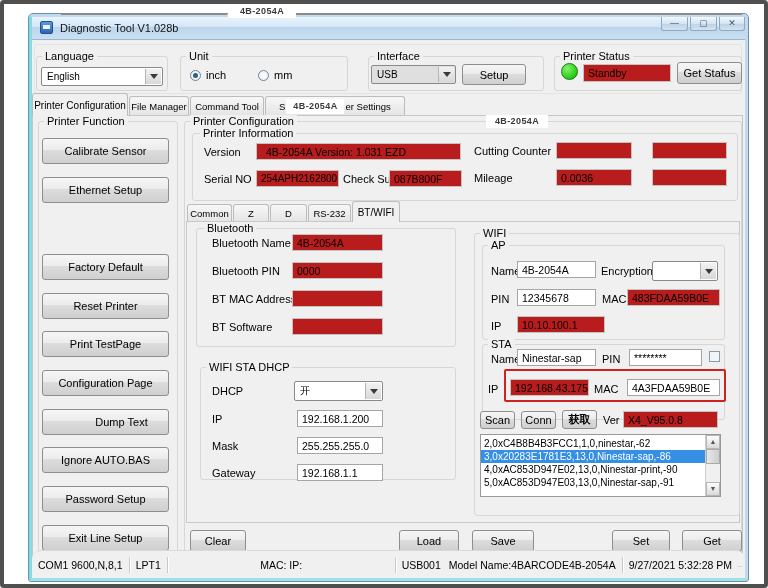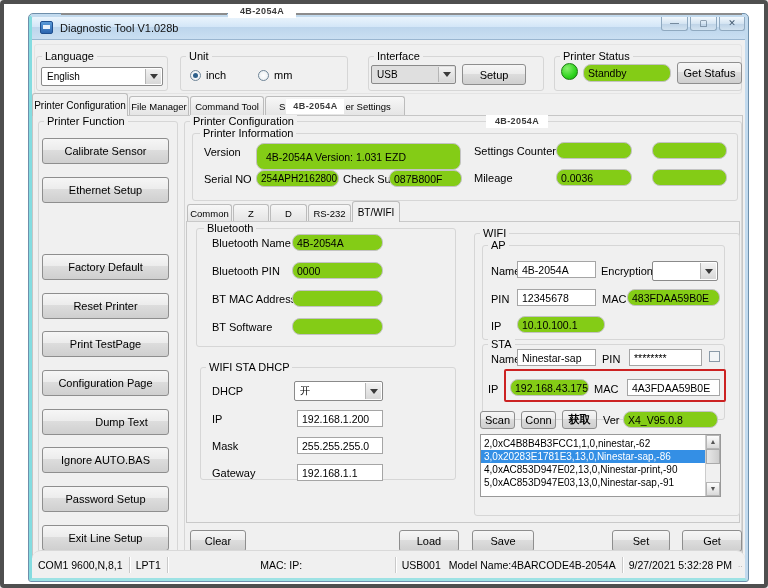--- a/index.html
+++ b/index.html
@@ -28,21 +28,21 @@
             border-radius:0 0 3px 3px; color:#41586e; font-size:9px; line-height:13px; text-align:center; }
   
   .grp { position:absolute; border:1px solid #d6d6d6; border-radius:3px; }
   .glbl { position:absolute; background:#f0f0f0; padding:0 3px; font-size:11px; white-space:nowrap; z-index:5; }
   
   .btn { position:absolute; border:1px solid #8e8e8e; border-radius:3px; text-align:center;
          background:linear-gradient(#f6f6f6,#ececec 45%,#dddddd 46%,#cfcfcf);
          font-size:11px; display:flex; align-items:center; justify-content:center; cursor:default; }
   .fld { position:absolute; border:1px solid #a5a5a5; background:#fff; font-size:10.5px;
          display:flex; align-items:center; padding:0 4px; white-space:nowrap; overflow:hidden; }
-  .fld.ro { background:#84cc16; border-color:#c3c3c3;border-radius:8px; }
+  .fld.ro { background:#b91c1c; border-color:#c3c3c3; }
   .combo { position:absolute; border:1px solid #8a8a8a; background:#fff; font-size:10px;
            display:flex; align-items:center; padding:0 2px 0 5px; border-radius:2px; }
   .combo .arrowbox { position:absolute; right:1px; top:1px; bottom:1px; width:16px;
            background:linear-gradient(#f2f2f2,#d8d8d8); border-left:1px solid #b5b5b5;
            display:flex; align-items:center; justify-content:center; }
   .tri { width:0; height:0; border-left:4px solid transparent; border-right:4px solid transparent;
          border-top:5px solid #3a3a3a; }
   .lab { position:absolute; font-size:11px; white-space:nowrap; }
   .radio { position:absolute; width:11px; height:11px; border-radius:50%;
            border:1px solid #6f8597; background:radial-gradient(#fff,#e6ecef); }
@@ -154,22 +154,22 @@
     <div class="btn" style="left:10px; top:508px; width:127px; height:26px;">Exit Line Setup</div>
 
     <div class="grp" style="left:152px; top:104px; width:558px; height:434px;"></div>
     <div class="glbl lab" style="left:158px; top:98px;">Printer Configuration</div>
 
     <div class="ann-label" style="left:454px; top:98px; width:62px; height:13px;">4B-2054A</div>
 
     <div class="grp" style="left:160px; top:116px; width:546px; height:68px;"></div>
     <div class="glbl lab" style="left:168px; top:110px;">Printer Information</div>
     <div class="lab" style="left:172px; top:129px;">Version</div>
-    <div class="fld ro" style="left:224px; top:126px; width:205px; height:27px;padding-left:9px;">4B-2054A Version: 1.031 EZD</div>
-    <div class="lab" style="left:442px; top:128px;">Settings Counter</div>
+    <div class="fld ro" style="left:224px; top:126px; width:205px; height:17px;padding-left:9px;">4B-2054A Version: 1.031 EZD</div>
+    <div class="lab" style="left:442px; top:128px;">Cutting Counter</div>
     <div class="fld ro" style="left:524px; top:125px; width:76px; height:17px;"></div>
     <div class="fld ro" style="left:620px; top:125px; width:75px; height:17px;"></div>
     <div class="lab" style="left:172px; top:156px;">Serial NO</div>
     <div class="fld ro" style="left:224px; top:153px; width:83px; height:17px; font-size:10px;">254APH2162800</div>
     <div class="lab" style="left:311px; top:156px;">Check Sum</div>
     <div class="fld ro" style="left:357px; top:153px; width:73px; height:17px;">087B800F</div>
     <div class="lab" style="left:442px; top:155px;">Mileage</div>
     <div class="fld ro" style="left:524px; top:152px; width:76px; height:17px;">0.0036</div>
     <div class="fld ro" style="left:620px; top:152px; width:75px; height:17px;"></div>
 

